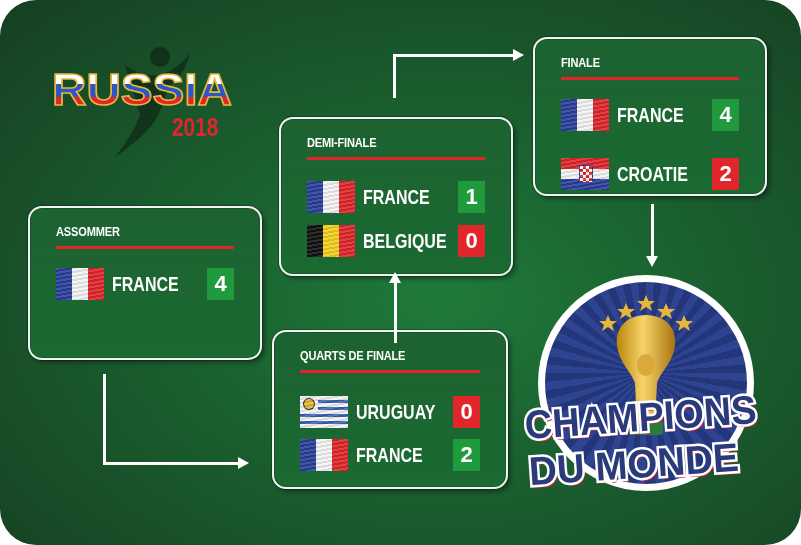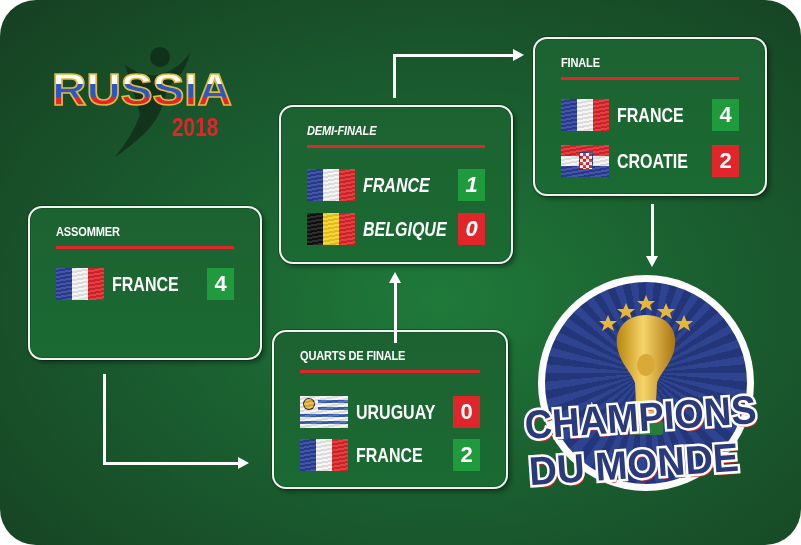--- a/index.html
+++ b/index.html
@@ -69,21 +69,21 @@
       <div class="team">URUGUAY</div>
       <div class="score lose">0</div>
     </div>
     <div class="row" style="top:107px;">
       <div class="flag" style="background:linear-gradient(90deg,#2a3f9a 0 33%,#f4f4f4 33% 66%,#e0262b 66% 100%);"></div>
       <div class="team">FRANCE</div>
       <div class="score win">2</div>
     </div>
   </div>
 
-  <div class="card" style="left:279px;top:105px;width:230px;height:155px;font-style:italic;">
+  <div class="card" style="left:279px;top:117px;width:230px;height:155px;">
     <div class="card-title">DEMI-FINALE</div>
     <div class="card-rule"></div>
     <div class="row" style="top:62px;">
       <div class="flag" style="background:linear-gradient(90deg,#2a3f9a 0 33%,#f4f4f4 33% 66%,#e0262b 66% 100%);"></div>
       <div class="team">FRANCE</div>
       <div class="score win">1</div>
     </div>
     <div class="row" style="top:106px;">
       <div class="flag" style="background:linear-gradient(90deg,#111 0 33%,#f5d020 33% 66%,#e0262b 66% 100%);"></div>
       <div class="team">BELGIQUE</div>
@@ -92,21 +92,21 @@
   </div>
 
   <div class="card" style="left:533px;top:37px;width:230px;height:155px;">
     <div class="card-title">FINALE</div>
     <div class="card-rule"></div>
     <div class="row" style="top:60px;">
       <div class="flag" style="background:linear-gradient(90deg,#2a3f9a 0 33%,#f4f4f4 33% 66%,#e0262b 66% 100%);"></div>
       <div class="team">FRANCE</div>
       <div class="score win">4</div>
     </div>
-    <div class="row" style="top:106px;">
+    <div class="row" style="top:119px;">
       <div class="flag" style="background:linear-gradient(180deg,#e0262b 0 33%,#f4f4f4 33% 66%,#2a3f9a 66% 100%);">
         <div style="position:absolute;left:18px;top:7px;width:12px;height:16px;background:repeating-conic-gradient(#e0262b 0 25%,#fff 0 50%) 0 0/6px 6px;border:1px solid #2a3f9a;"></div>
       </div>
       <div class="team">CROATIE</div>
       <div class="score lose">2</div>
     </div>
   </div>
 
   <div>
     <div class="arrow" style="left:103px;top:374px;width:3px;height:91px;"></div>

